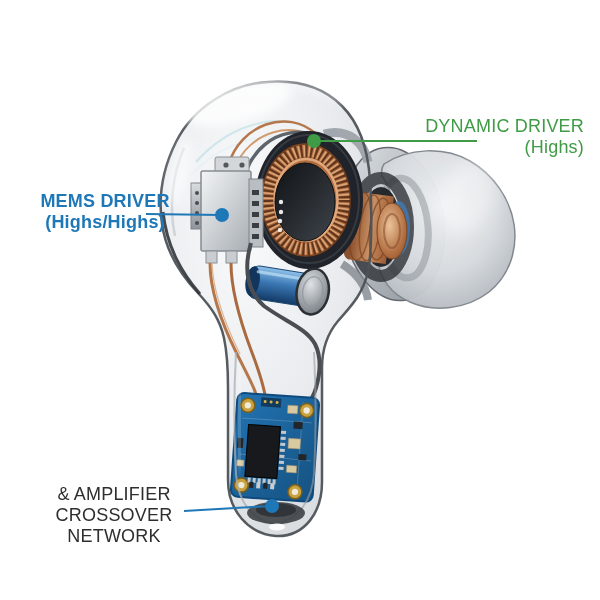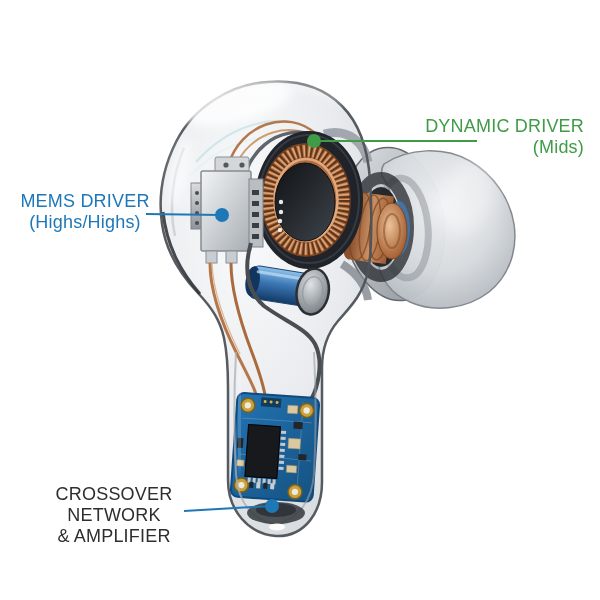--- a/index.html
+++ b/index.html
@@ -5,21 +5,21 @@
   html,body{margin:0;padding:0;background:#ffffff;}
   .canvas{position:relative;width:600px;height:600px;background:#ffffff;overflow:hidden;
           font-family:"Liberation Sans",sans-serif;}
   .illustration{position:absolute;left:0;top:0;width:600px;height:600px;}
   .label{position:absolute;text-align:center;font-size:18px;line-height:21px;font-weight:400;letter-spacing:.2px;}
   .label span{display:block;}
   .lbl-green{color:#3f9b45;}
   .lbl-blue{color:#1e78b8;}
   .lbl-dark{color:#2e2e2e;}
   .lbl-dynamic{top:116px;left:404px;width:180px;text-align:right;}
-  .lbl-mems{top:191px;left:0;width:170px;}
+  .lbl-mems{top:191px;left:20px;width:170px;font-weight:bold;}
   .lbl-crossover{top:484px;left:10px;width:208px;}
 </style>
 </head>
 <body>
 
 <div class="canvas">
 
   <svg class="illustration" viewBox="0 0 600 600" xmlns="http://www.w3.org/2000/svg">
     <defs>
       <radialGradient id="gShell" cx="40%" cy="30%" r="85%">
@@ -237,24 +237,24 @@
       <circle cx="314" cy="141" r="7" fill="#3f9b45"></circle>
       <line x1="146" y1="214" x2="221" y2="215" stroke-width="2" stroke="#1e78b8"></line>
       <circle cx="222" cy="215" r="7" fill="#1e78b8"></circle>
       <line x1="184" y1="511" x2="270" y2="506" stroke-width="2" stroke="#1e78b8"></line>
       <circle cx="272" cy="506" r="7" fill="#1e78b8"></circle>
     </g>
   </svg>
 
   <div class="label lbl-green lbl-dynamic">
     <span>DYNAMIC DRIVER</span>
-    <span>(Mids)</span>
+    <span>(Highs)</span>
   </div>
   <div class="label lbl-blue lbl-mems">
     <span>MEMS DRIVER</span>
     <span>(Highs/Highs)</span>
   </div>
   <div class="label lbl-dark lbl-crossover">
+    <span>&amp; AMPLIFIER</span>
     <span>CROSSOVER NETWORK</span>
-    <span>&amp; AMPLIFIER</span>
   </div>
 
 </div>
 
 </body></html>

